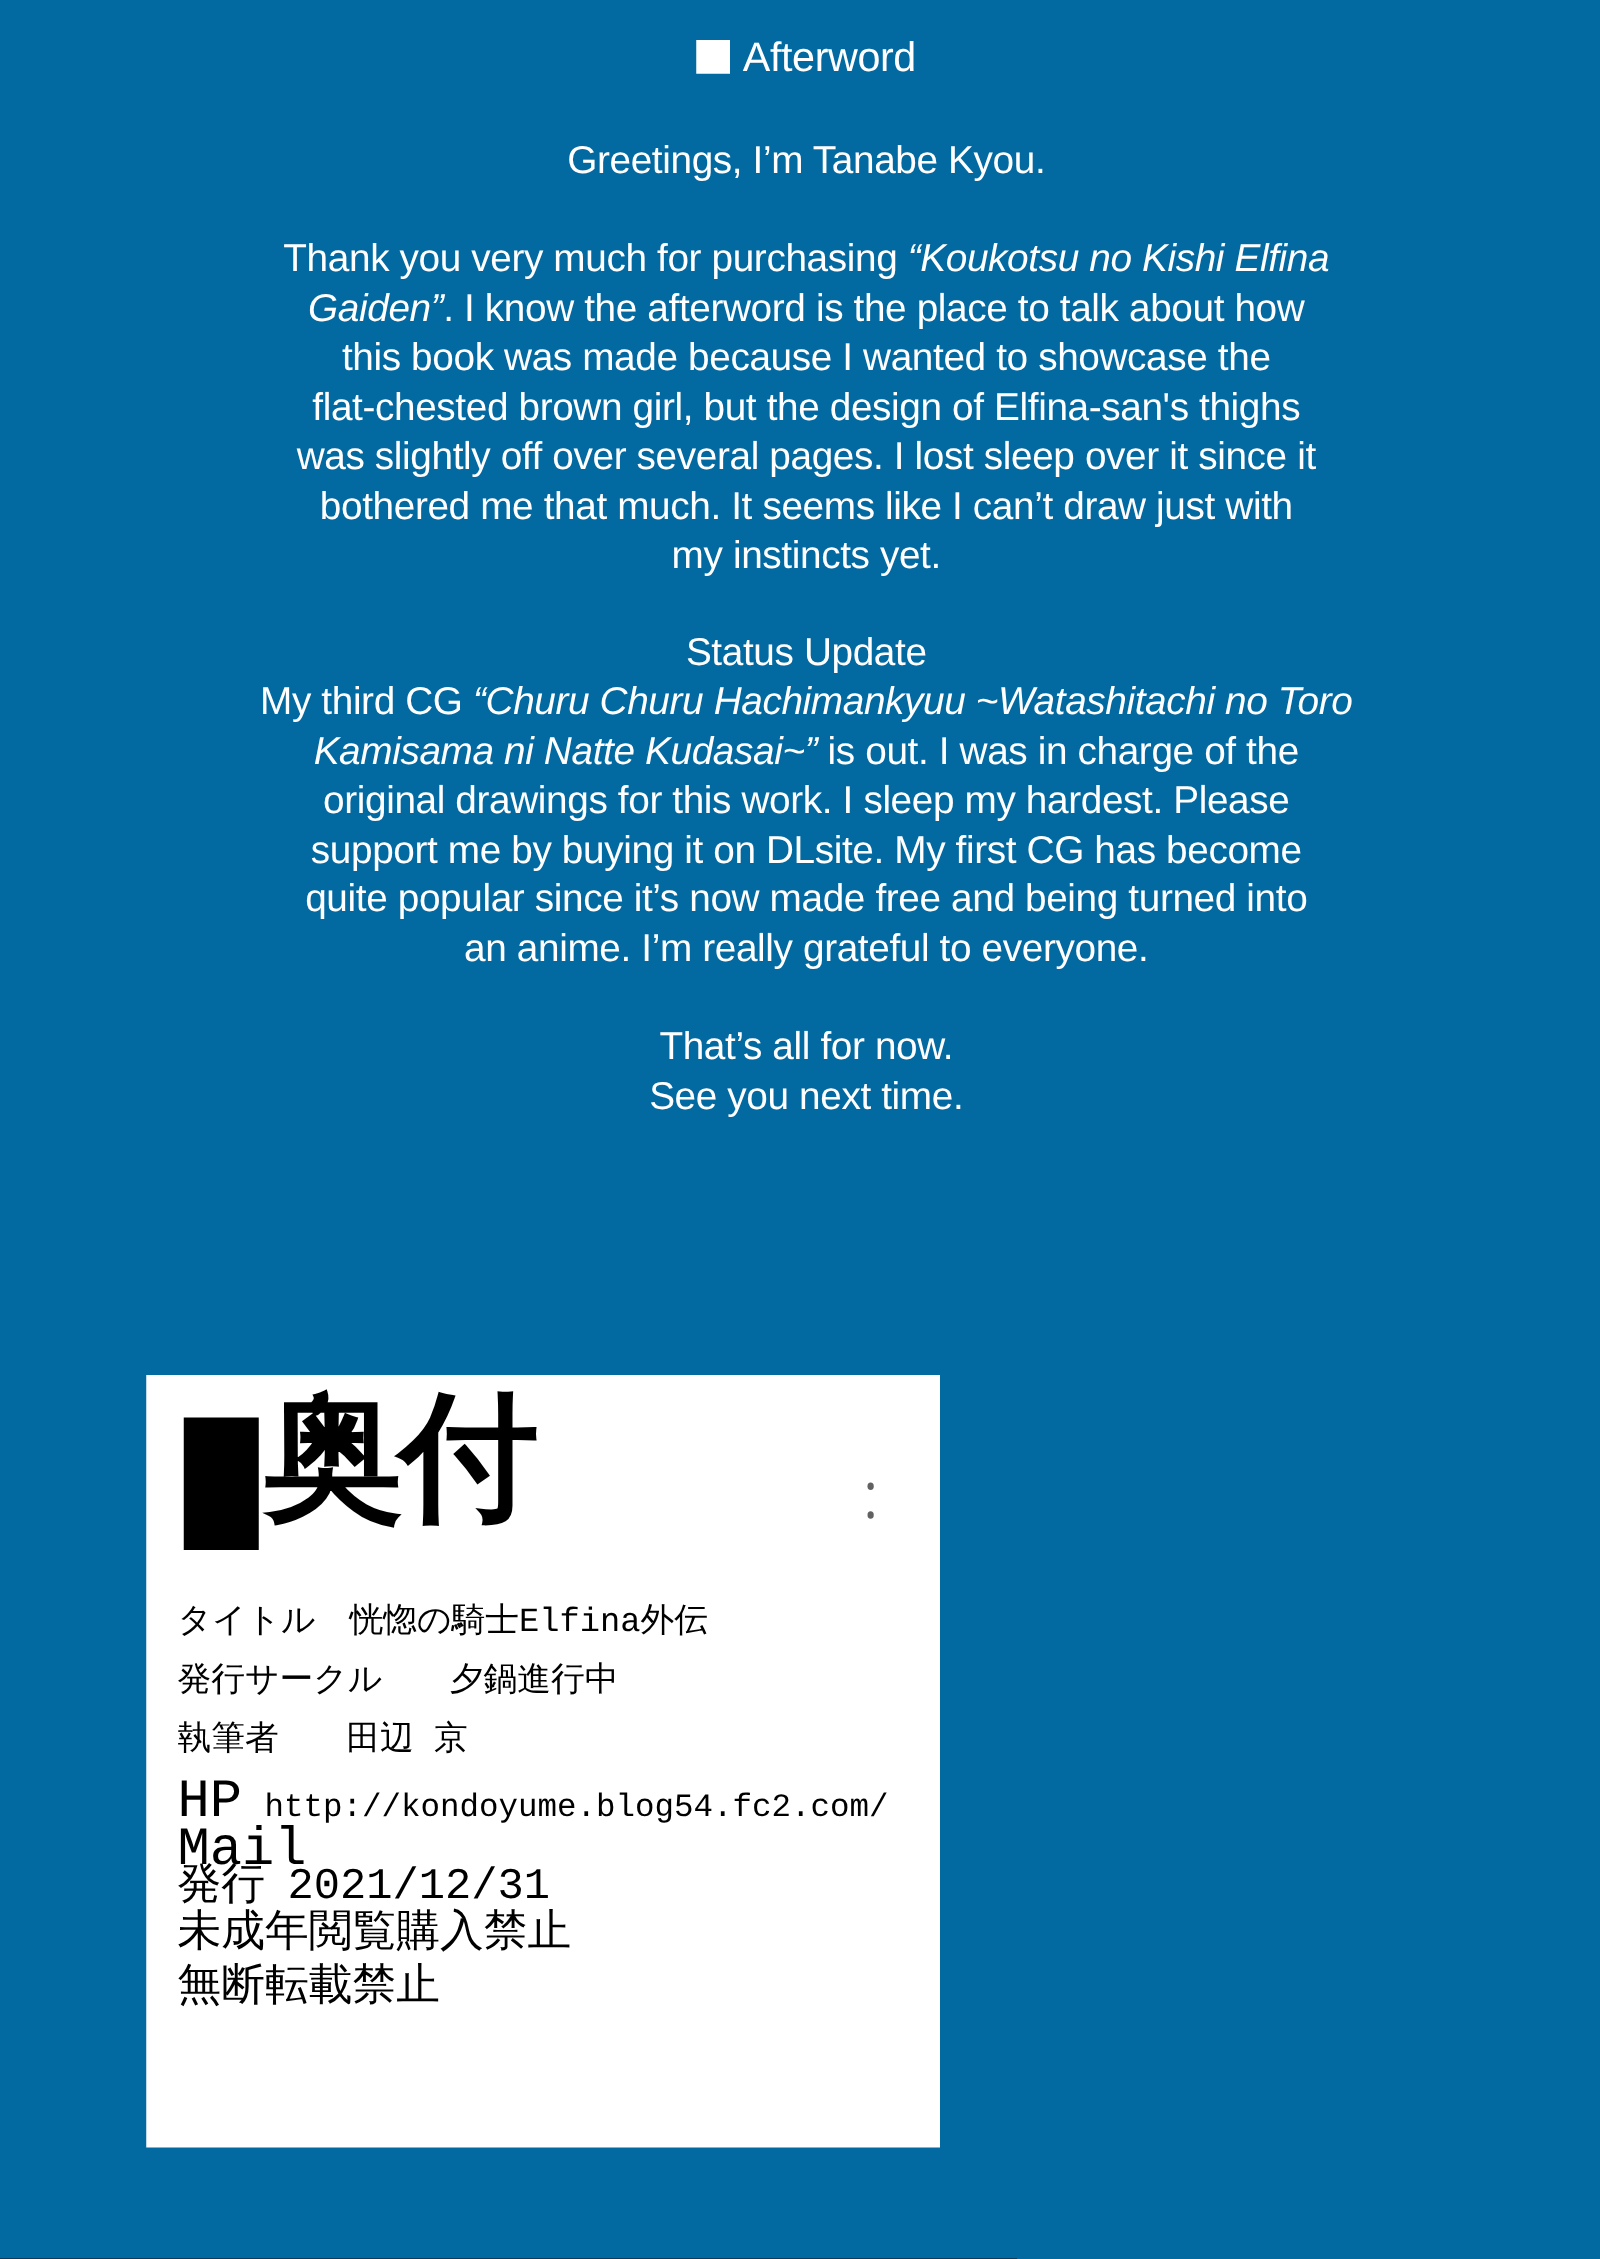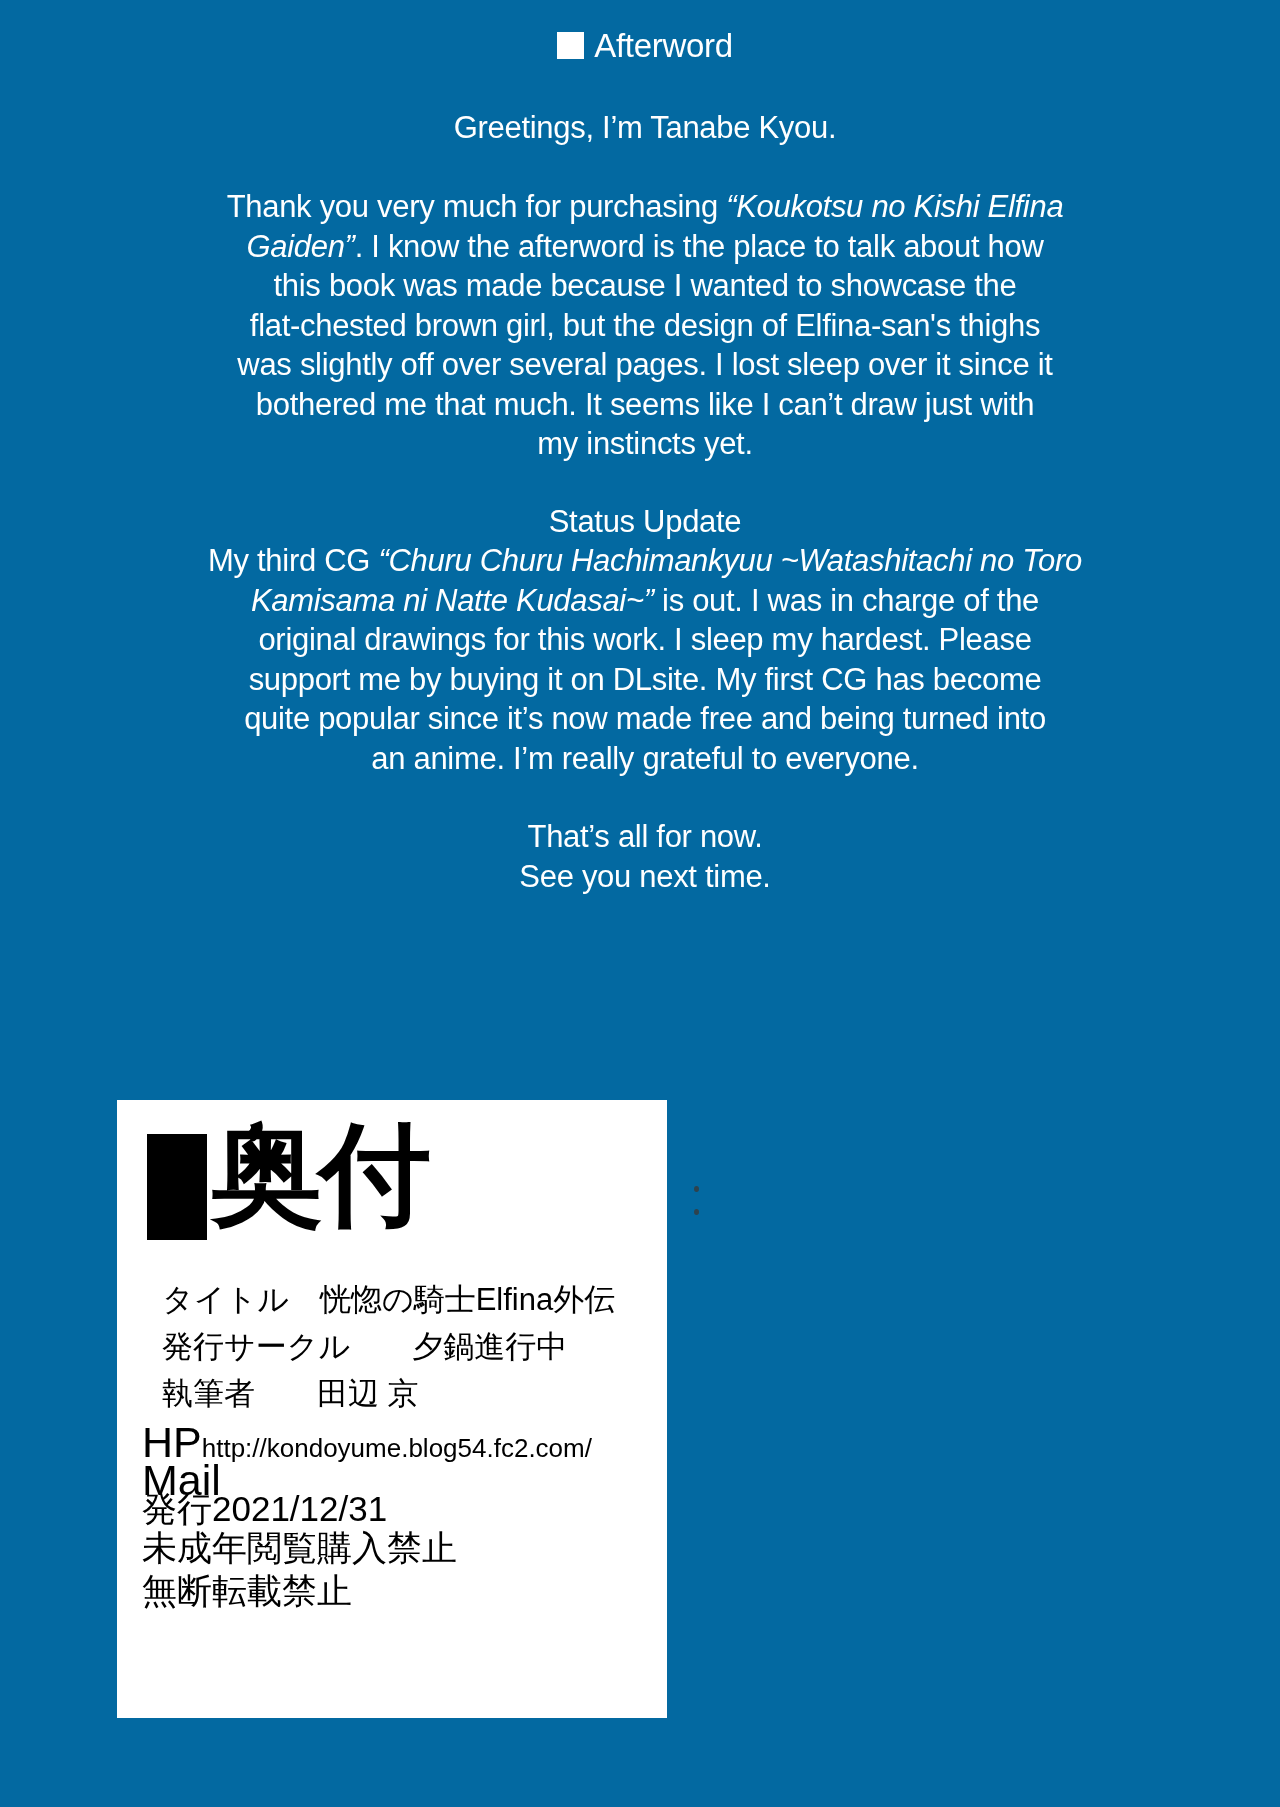--- a/index.html
+++ b/index.html
@@ -22,46 +22,46 @@
     margin-right:10px;vertical-align:-2px;
   }
   .aw-greeting{top:108px;}
   .aw-para1{top:187px;}
   .aw-status{top:502px;}
   .aw-para2{top:541px;}
   .aw-closing{top:817px;}
   .it{font-style:italic;}
   
   .colophon{
-    position:absolute;left:117px;top:1100px;width:550px;height:618px;
+    position:absolute;left:117px;top:1100px;width:635px;height:618px;
     background:#ffffff;color:#000000;
-    font-family:Liberation Sans, sans-serif;
+    font-family:Liberation Mono, monospace;
   }
   .col-sq{
     position:absolute;left:30px;top:34px;width:60px;height:106px;
     background:#000000;
   }
   .col-title{
     position:absolute;left:94px;top:16px;
     font-size:112px;line-height:118px;font-weight:bold;
     letter-spacing:-4px;
   }
   .col-info{
     position:absolute;left:25px;top:176px;
-    font-size:31px;line-height:47px;white-space:pre;margin-left:20px;
+    font-size:27px;line-height:47px;white-space:pre;
   }
   .col-row{
     position:absolute;left:25px;
     display:flex;align-items:baseline;white-space:pre;
   }
   .row-hp{top:322px;}
   .row-mail{top:360px;}
   .row-pub{top:388px;}
   .col-label{font-size:43px;line-height:40px;}
-  .col-value{font-size:26px;line-height:36px;}
+  .col-value{font-size:26px;line-height:36px;margin-left:18px;}
   .row-pub .col-label,.row-pub .col-value{font-size:35px;line-height:42px;}
   .row-pub .col-value{}
   .col-notices{
     position:absolute;left:25px;top:426px;
     font-size:35px;line-height:43px;white-space:pre;
   }
   
   .speck{position:absolute;width:5px;height:6px;border-radius:50%;background:#3a3a3a;opacity:.8;}
   .speck-1{left:694px;top:1186px;}
   .speck-2{left:694px;top:1209px;}

